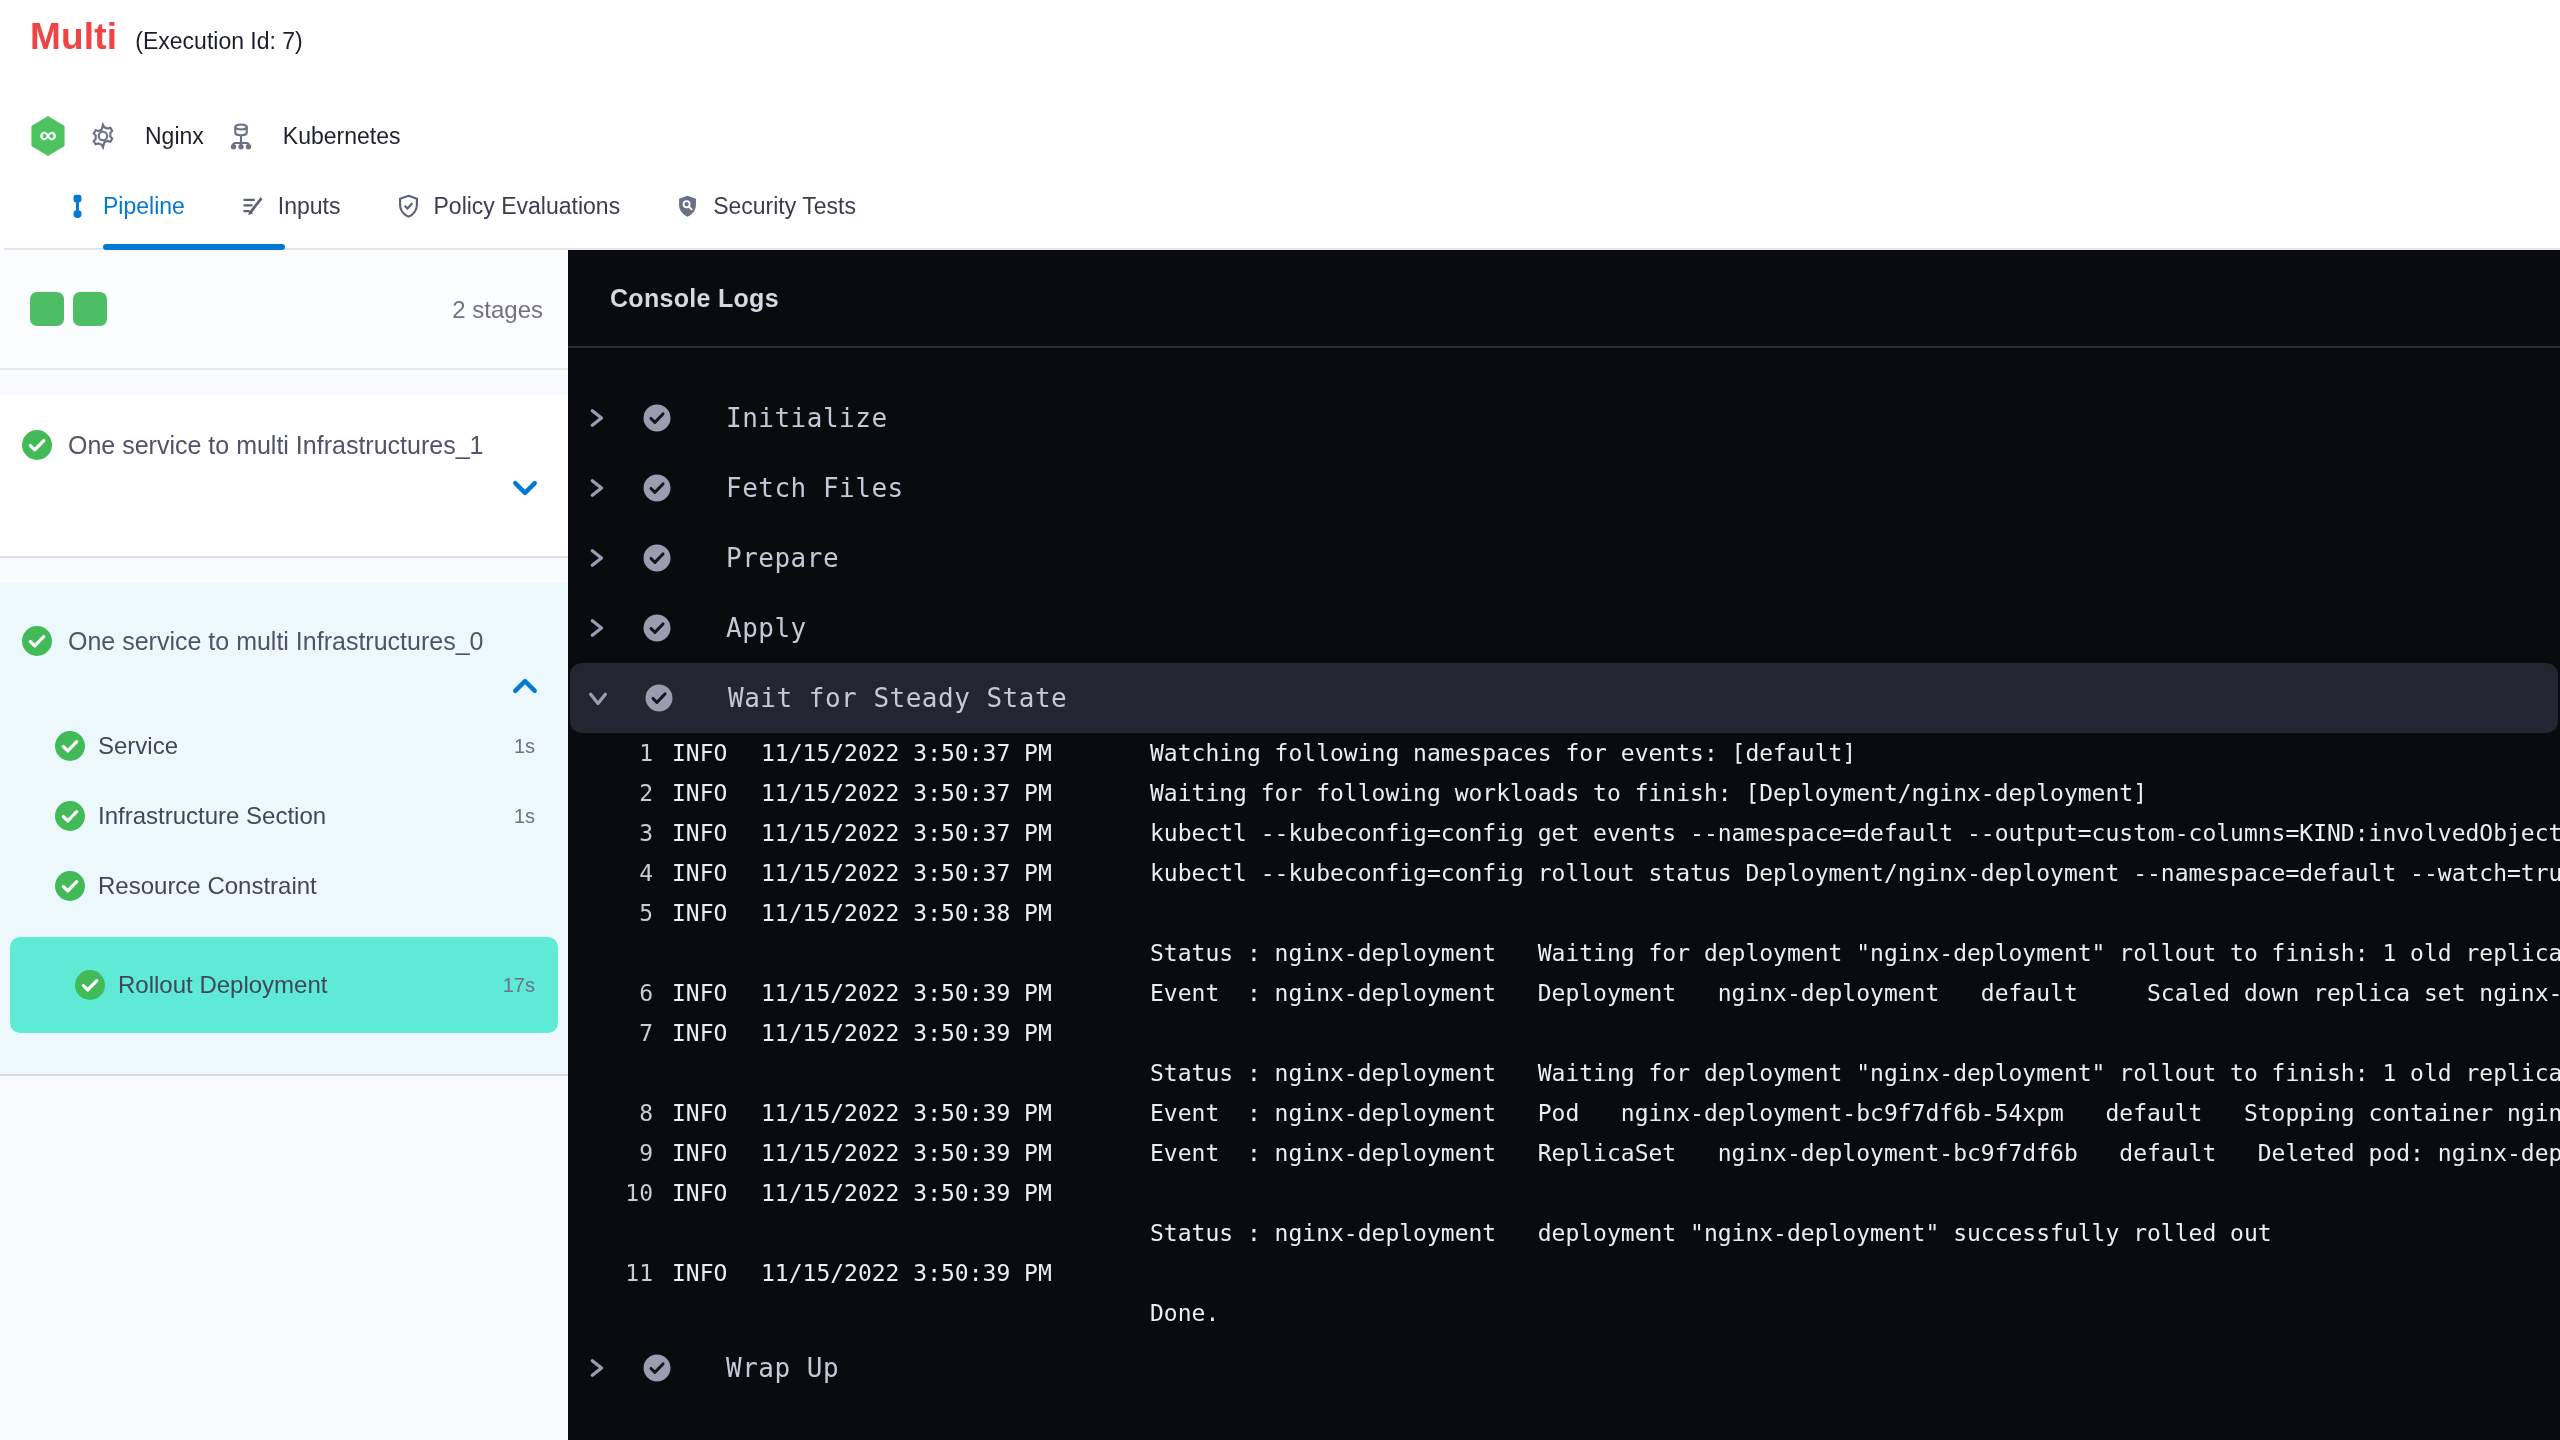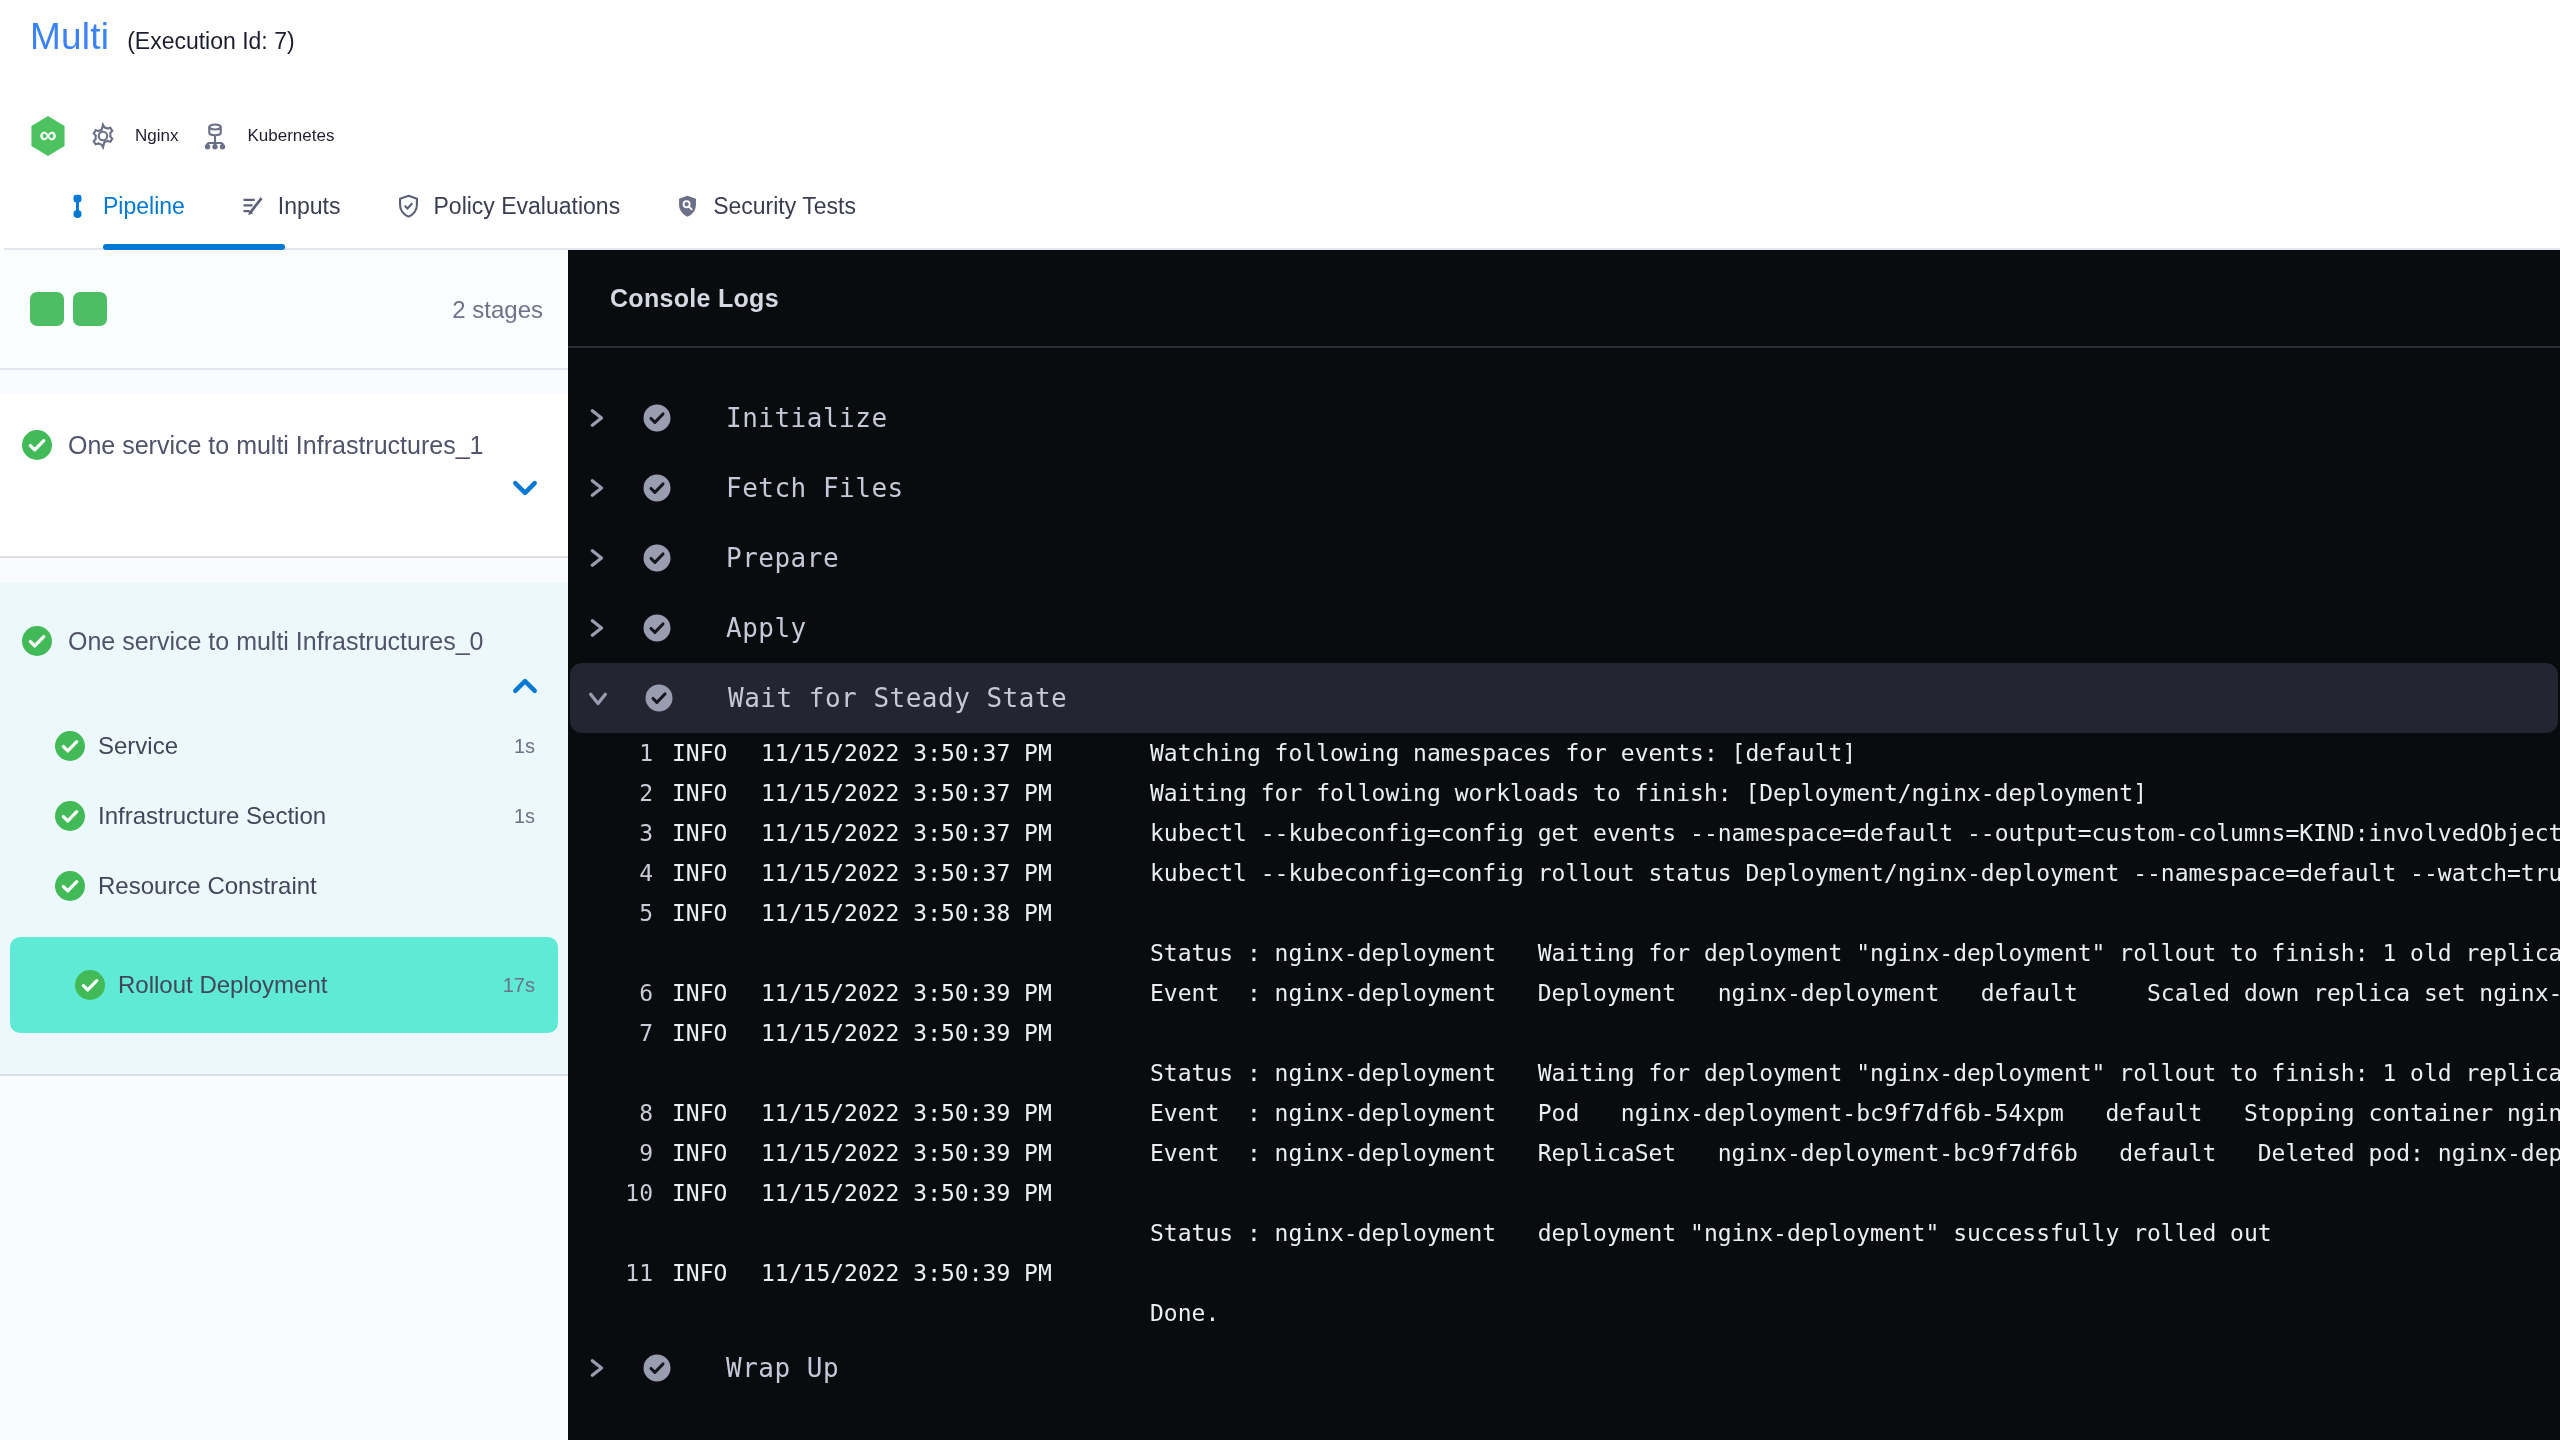--- a/index.html
+++ b/index.html
@@ -2,27 +2,27 @@
 <html><head>
 <meta charset="utf-8">
 <style>
   * { margin:0; padding:0; box-sizing:border-box; }
   html,body { width:2560px; height:1440px; overflow:hidden; background:#ffffff;
               font-family:"Liberation Sans", sans-serif; }
 
   
   .app-header { position:absolute; left:0; top:0; width:2560px; height:165px; background:#fff; }
   .title-row { position:absolute; left:30px; top:16px; display:flex; align-items:baseline; gap:18px; }
-  .page-title { font-size:37px; font-weight:normal; color:#3b82f6; letter-spacing:.2px;text-align:right; }
+  .page-title { font-size:37px; font-weight:bold; color:#ef4444; letter-spacing:.2px;text-align:right; }
   .page-subtitle { font-size:23px; color:#1b1d2e; }
   .tag-row { position:absolute; left:30px; top:116px; display:flex; align-items:center; gap:22px; height:40px; }
   .hexagon { width:36px; height:40px; background:#4dc360; display:flex; align-items:center; justify-content:center;
              clip-path:polygon(50% 0%, 96% 25%, 96% 75%, 50% 100%, 4% 75%, 4% 25%); }
   .hexagon span { color:#fff; font-size:24px; font-weight:bold; line-height:1; margin-top:-2px; }
-  .tag { display:flex; align-items:center; gap:17px; font-size:17px; color:#1e2030; }
+  .tag { display:flex; align-items:center; gap:27px; font-size:23px; color:#1e2030; }
   .tag svg { display:block; }
 
   
   .tabbar { position:absolute; left:4px; top:165px; width:2560px; height:85px; background:#fff;
             border-bottom:2px solid #e3e5ef; }
   .tabs { display:flex; align-items:center; height:100%; padding-left:60px; gap:54px; }
   .tab { display:flex; align-items:center; gap:12px; font-size:23px; font-weight:500; color:#3a3c50; cursor:pointer; position:relative; height:100%; }
   .tab svg { display:block; }
   .tab.active { color:#0278d5; }
   .tab-underline { position:absolute; left:39px; bottom:-2px; width:182px; height:6px; border-radius:3px; background:#0278d5; }

